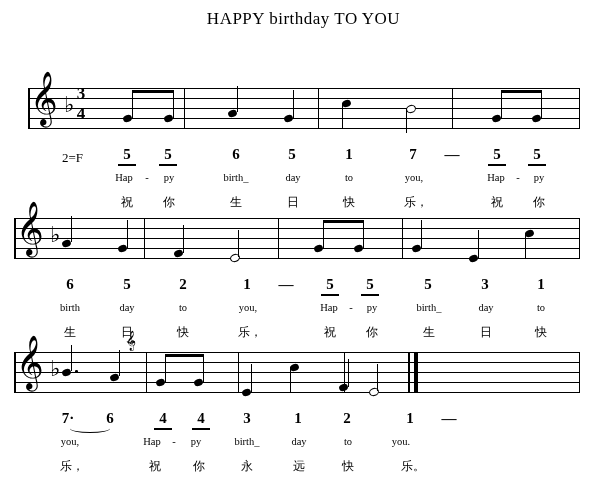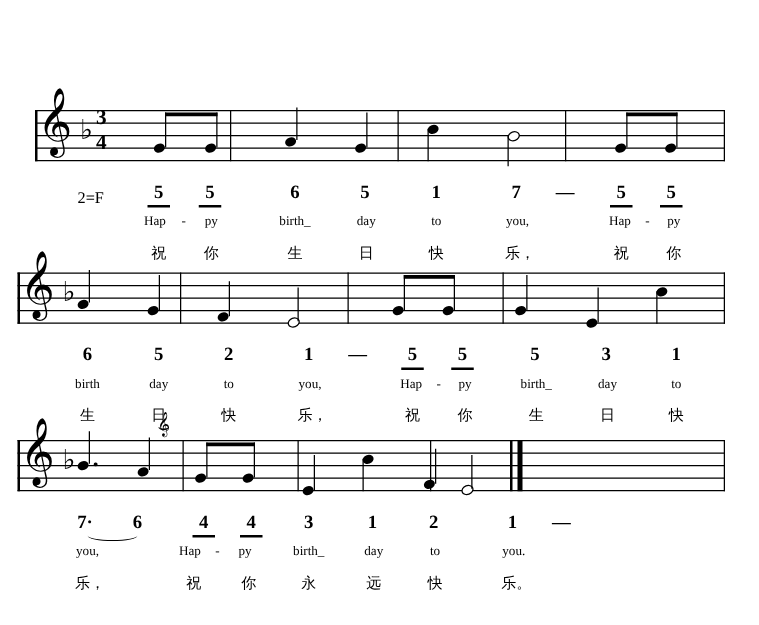--- a/index.html
+++ b/index.html
@@ -191,20 +191,21 @@
     font-size: 12px;
     font-family: "Liberation Serif", serif;
   }
 </style>
 </head>
 <body>
 
 <div class="sheet">
 
   <div class="title-block">
+    <div class="title-en">HAPPY birthday TO YOU</div>
   </div>
 
   <div class="system" style="top:88px;">
 
     <div class="staff">
       <div class="line l0"></div>
       <div class="line l1"></div>
       <div class="line l2"></div>
       <div class="line l3"></div>
       <div class="line l4"></div>
@@ -438,21 +439,21 @@
     </div>
 
     <div class="lyricrow" style="top:84px;">
       <div class="lyric" style="left:70px;">you,</div>
       <div class="lyric" style="left:152px;">Hap</div>
       <div class="lyric" style="left:174px;">-</div>
       <div class="lyric" style="left:196px;">py</div>
       <div class="lyric" style="left:247px;">birth_</div>
       <div class="lyric" style="left:299px;">day</div>
       <div class="lyric" style="left:348px;">to</div>
-      <div class="lyric" style="left:411px;text-align:right;">you.</div>
+      <div class="lyric" style="left:401px;text-align:right;">you.</div>
     </div>
 
     <div class="lyricrow" style="top:106px;">
       <div class="lyric cn" style="left:72px;">乐，</div>
       <div class="lyric cn" style="left:155px;">祝</div>
       <div class="lyric cn" style="left:199px;">你</div>
       <div class="lyric cn" style="left:247px;">永</div>
       <div class="lyric cn" style="left:299px;">远</div>
       <div class="lyric cn" style="left:348px;">快</div>
       <div class="lyric cn" style="left:413px;">乐。</div>

